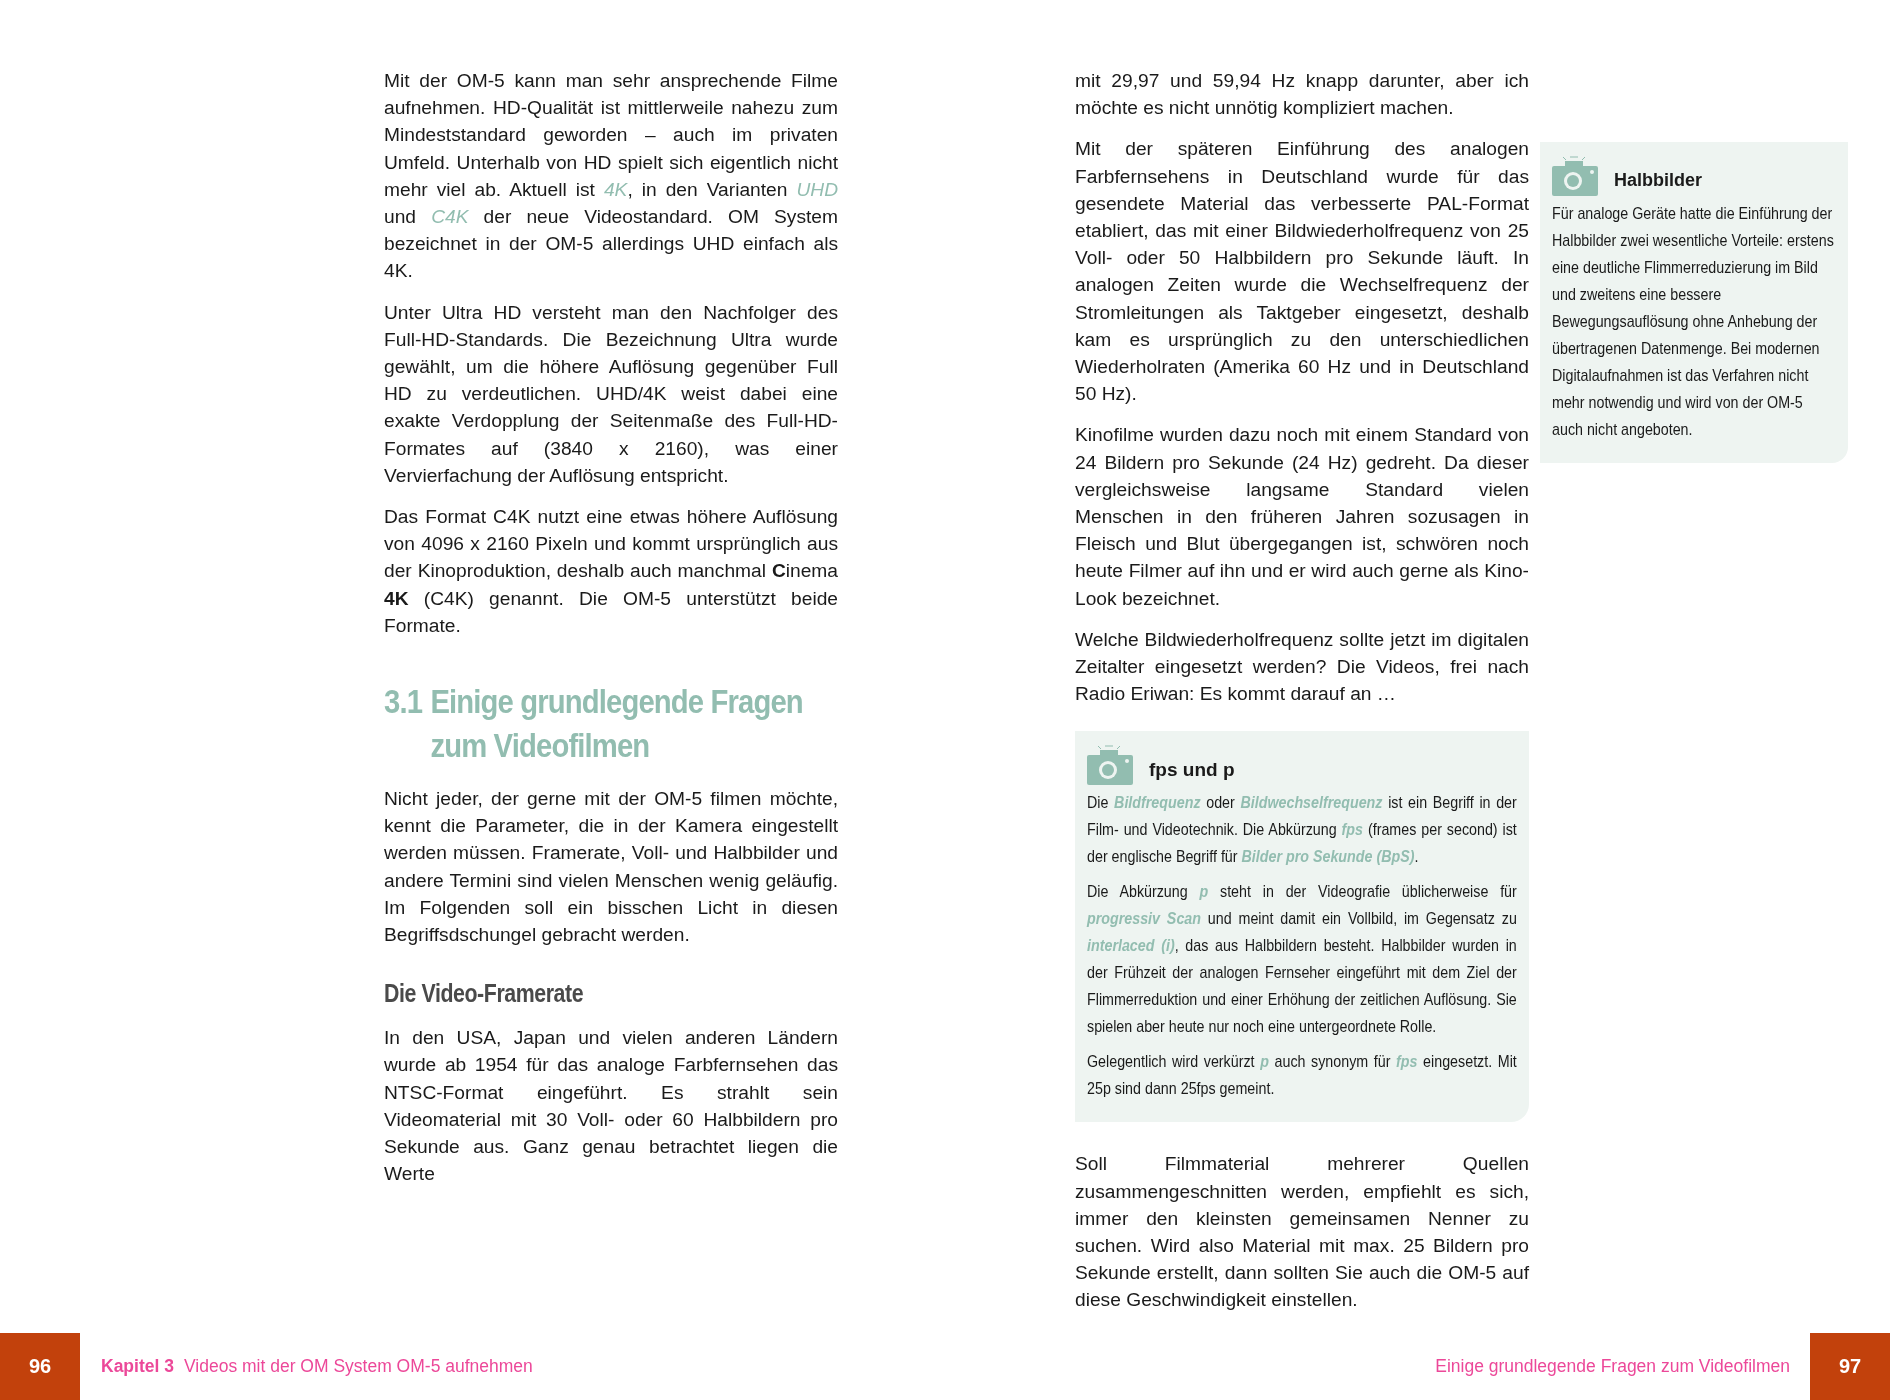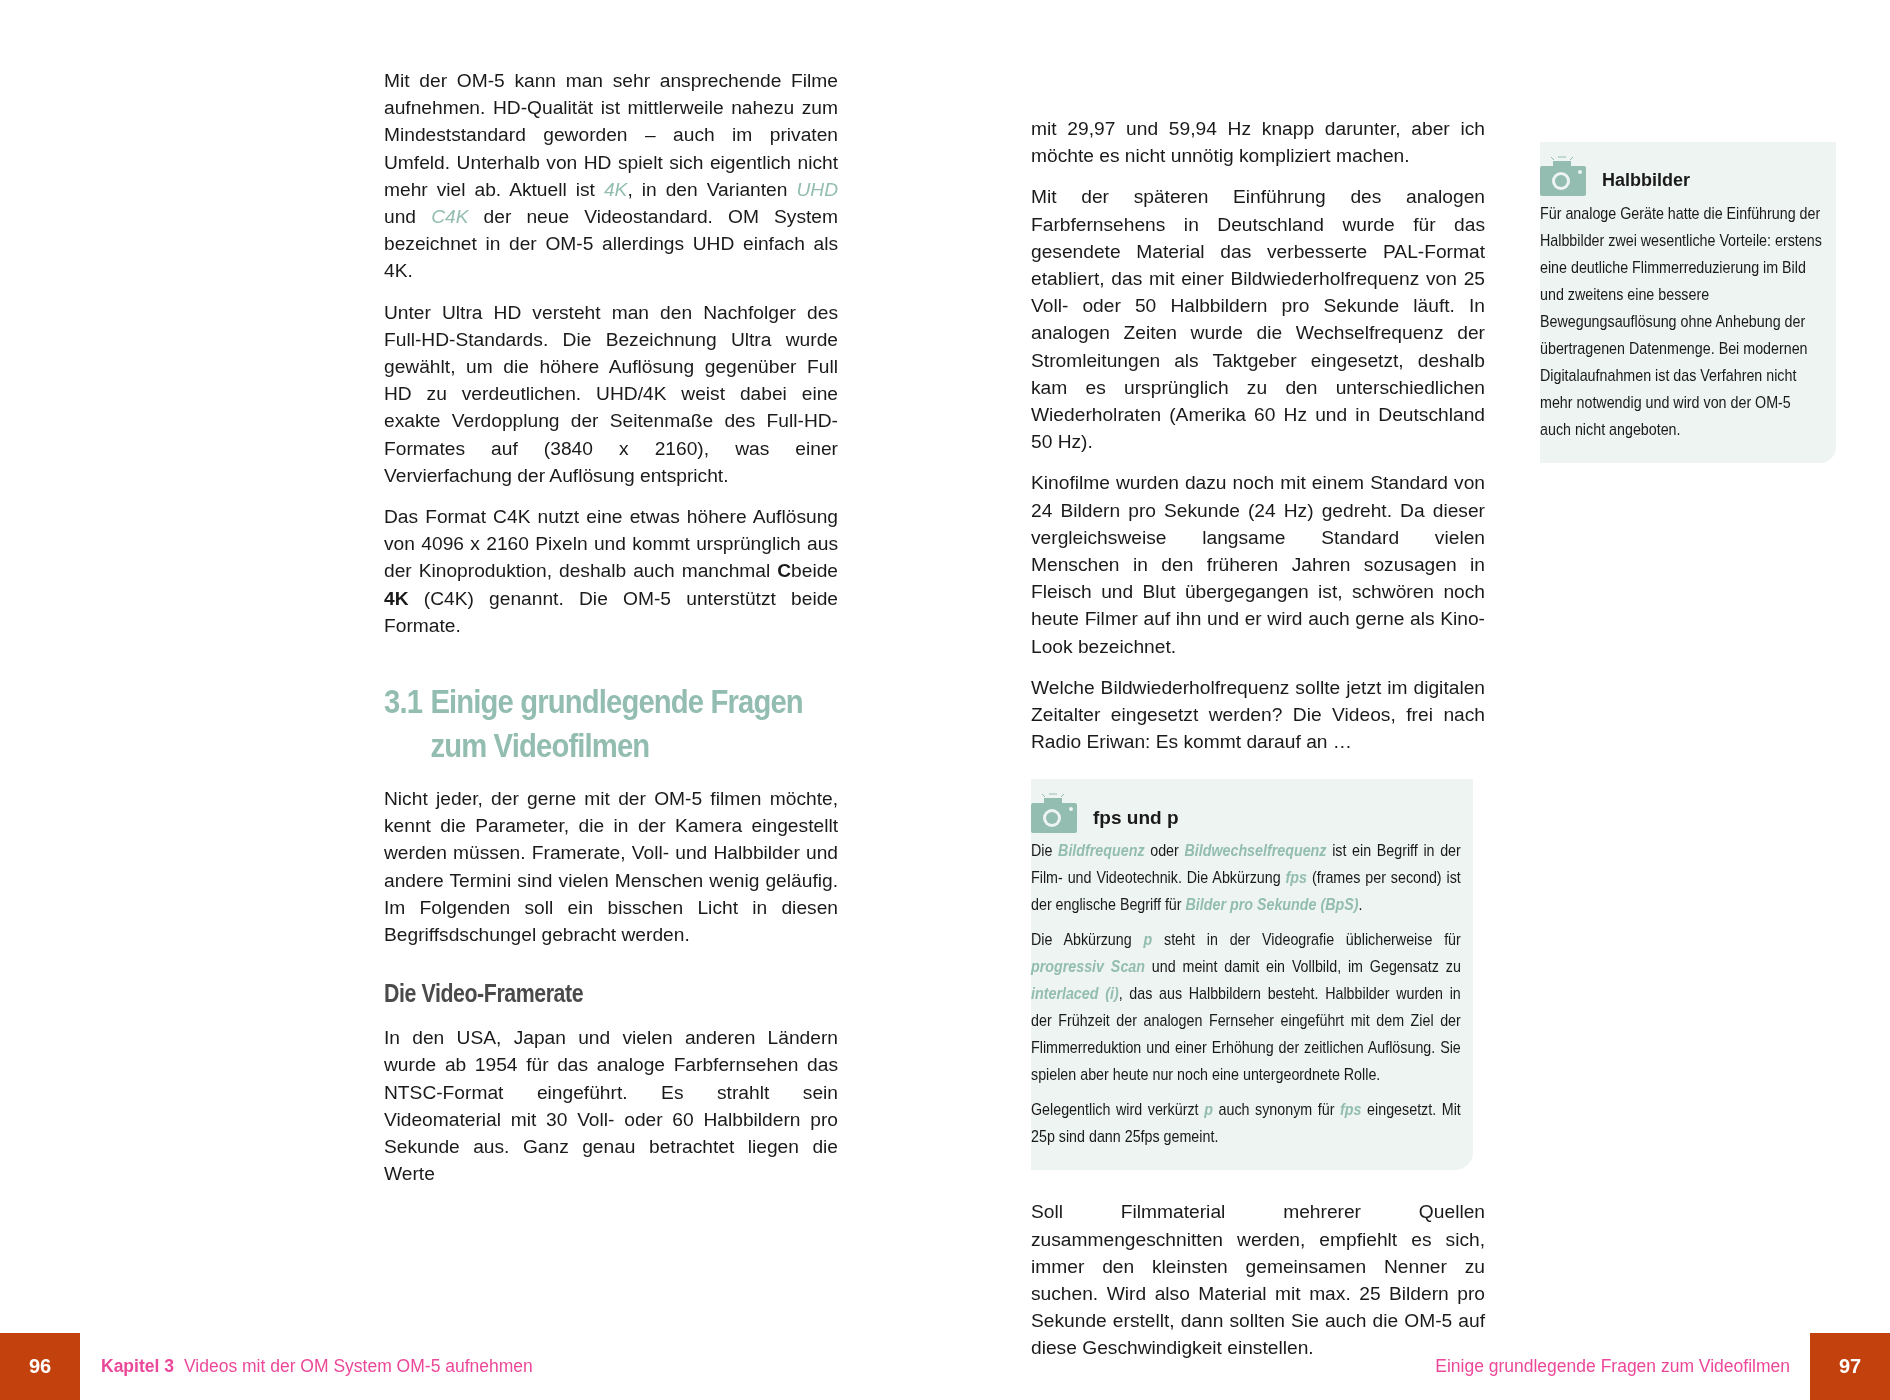--- a/index.html
+++ b/index.html
@@ -4,38 +4,38 @@
 <style>
   html, body { margin:0; padding:0; }
   body {
     width:1890px; height:1400px; position:relative; overflow:hidden;
     background:#ffffff; color:#1a1a1a;
     font-family:"Liberation Sans", "DejaVu Sans", sans-serif;
   }
   .col { position:absolute; font-size:19.2px; line-height:27.2px; }
   .col p { margin:0 0 14px 0; text-align:justify; hyphens:manual; }
   #col-left { left:384px; top:67px; width:454px; }
-  #col-mid { left:1031px; top:67px; width:454px;margin-top:48px; }
+  #col-mid { left:1075px; top:67px; width:454px; }
   .accent { color:#92bdb0; font-style:italic; }
   .b { font-weight:bold; }
   .em { font-style:italic; }
   .h-section {
     color:#92bdb0; font-family:"Liberation Sans Narrow","Liberation Sans",sans-serif;
     font-weight:bold; font-size:34px; line-height:44px; margin:40px 0 18px 0;
     display:flex; letter-spacing:-1px; transform:scaleX(0.86); transform-origin:left;
     width:520px;
   }
   .h-section .num { width:54px; flex:none; }
   .h-sub {
     color:#4a4a4a; font-weight:bold; font-size:26px; line-height:34px;
     margin:28px 0 14px 0; transform:scaleX(0.82); transform-origin:left;
     letter-spacing:-0.5px; width:520px;
   }
   .box {
-    background:#eef4f1; border-radius:0 0 18px 0; padding:14px 12px 12px 0;
+    background:#eef4f1; border-radius:0 0 18px 0; padding:14px 12px 12px 12px;
     font-size:17px; line-height:27px; color:#1a1a1a;
   }
   .box .cond { transform:scaleX(0.84); transform-origin:left; width:119%; }
   .box p { margin:0 0 8px 0; text-align:justify; }
   .box-head { display:flex; align-items:flex-end; margin-bottom:4px; }
   .box-title { font-weight:bold; font-size:19px; margin-left:16px; margin-bottom:2px; }
   .cam { width:46px; height:40px; flex:none; }
   #box-fps { margin-top:24px; width:430px; margin-bottom:28px; }
   #box-half { position:absolute; left:1540px; top:142px; width:284px; border-radius:0 0 16px 0; }
   #box-half .box-title { font-size:18px; }
@@ -49,21 +49,21 @@
   #ft-left { left:101px; }
   #ft-left .chap { font-weight:bold; margin-right:10px; }
   #ft-right { right:100px; }
 </style>
 </head>
 <body>
 
 <div id="col-left" class="col">
   <p><span>Mit der OM-5 kann man sehr ansprechende Filme aufnehmen. HD-Qualität ist mittlerweile nahezu zum Mindeststandard geworden – auch im privaten Umfeld. Unterhalb von HD spielt sich eigentlich nicht mehr viel ab. Aktuell ist </span><span class="accent">4K</span><span>, in den Varianten </span><span class="accent">UHD</span><span> und </span><span class="accent">C4K</span><span> der neue Videostandard. OM System bezeichnet in der OM-5 allerdings UHD einfach als 4K.</span></p>
   <p>Unter Ultra HD versteht man den Nachfolger des Full-HD-Standards. Die Bezeichnung Ultra wurde gewählt, um die höhere Auflösung gegenüber Full HD zu verdeutlichen. UHD/4K weist dabei eine exakte Verdopplung der Seitenmaße des Full-HD-Formates auf (3840 x 2160), was einer Vervierfachung der Auflösung entspricht.</p>
-  <p><span>Das Format C4K nutzt eine etwas höhere Auflösung von 4096 x 2160 Pixeln und kommt ursprünglich aus der Kinoproduktion, deshalb auch manchmal </span><span class="b">C</span><span>beide </span><span class="b">4K</span><span> (C4K) genannt. Die OM-5 unterstützt beide Formate.</span></p>
+  <p><span>Das Format C4K nutzt eine etwas höhere Auflösung von 4096 x 2160 Pixeln und kommt ursprünglich aus der Kinoproduktion, deshalb auch manchmal </span><span class="b">C</span><span>inema </span><span class="b">4K</span><span> (C4K) genannt. Die OM-5 unterstützt beide Formate.</span></p>
 
   <div class="h-section">
     <span class="num">3.1</span>
     <span>Einige grundlegende Fragen zum Videofilmen</span>
   </div>
 
   <p>Nicht jeder, der gerne mit der OM-5 filmen möchte, kennt die Parameter, die in der Kamera eingestellt werden müssen. Framerate, Voll- und Halbbilder und andere Termini sind vielen Menschen wenig geläufig. Im Folgenden soll ein bisschen Licht in diesen Begriffsdschungel gebracht werden.</p>
 
   <div class="h-sub">Die Video-Framerate</div>
   <p>In den USA, Japan und vielen anderen Ländern wurde ab 1954 für das analoge Farbfernsehen das NTSC-Format eingeführt. Es strahlt sein Videomaterial mit 30 Voll- oder 60 Halbbildern pro Sekunde aus. Ganz genau betrachtet liegen die Werte</p>

